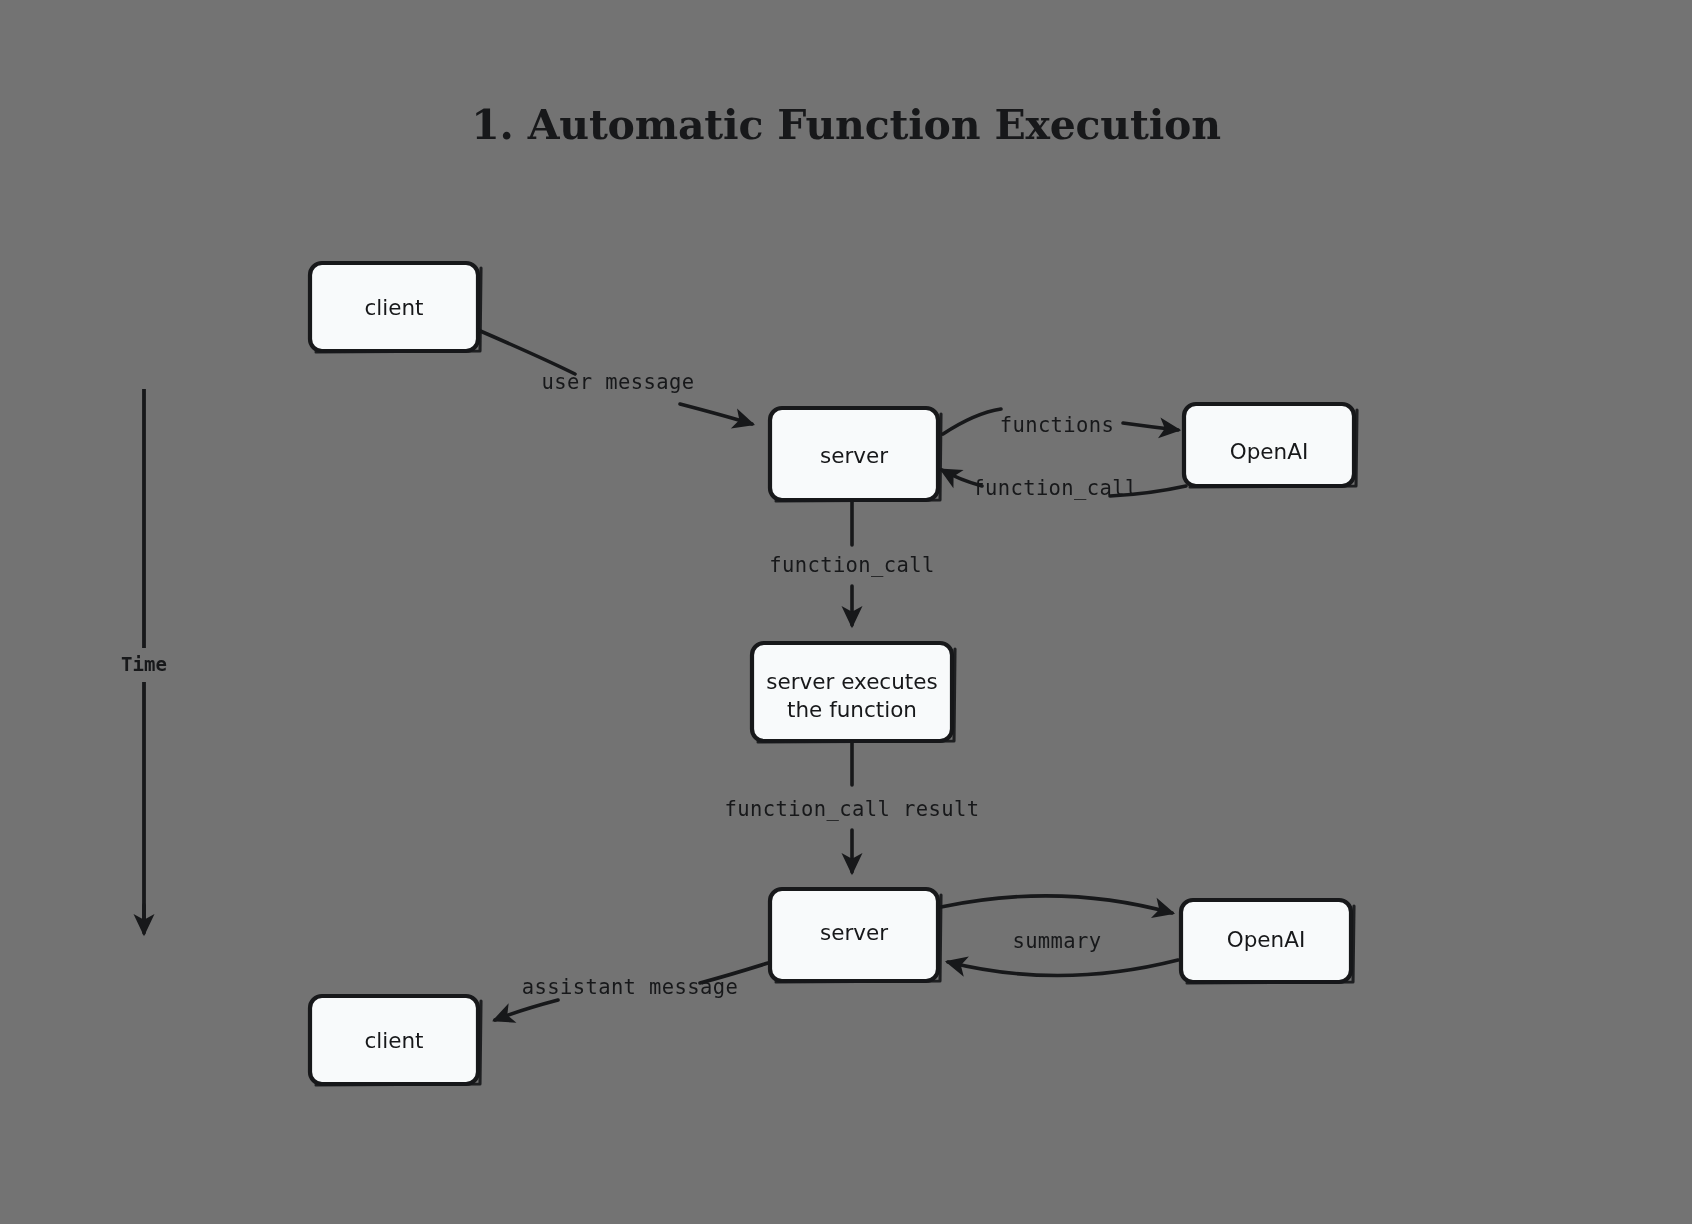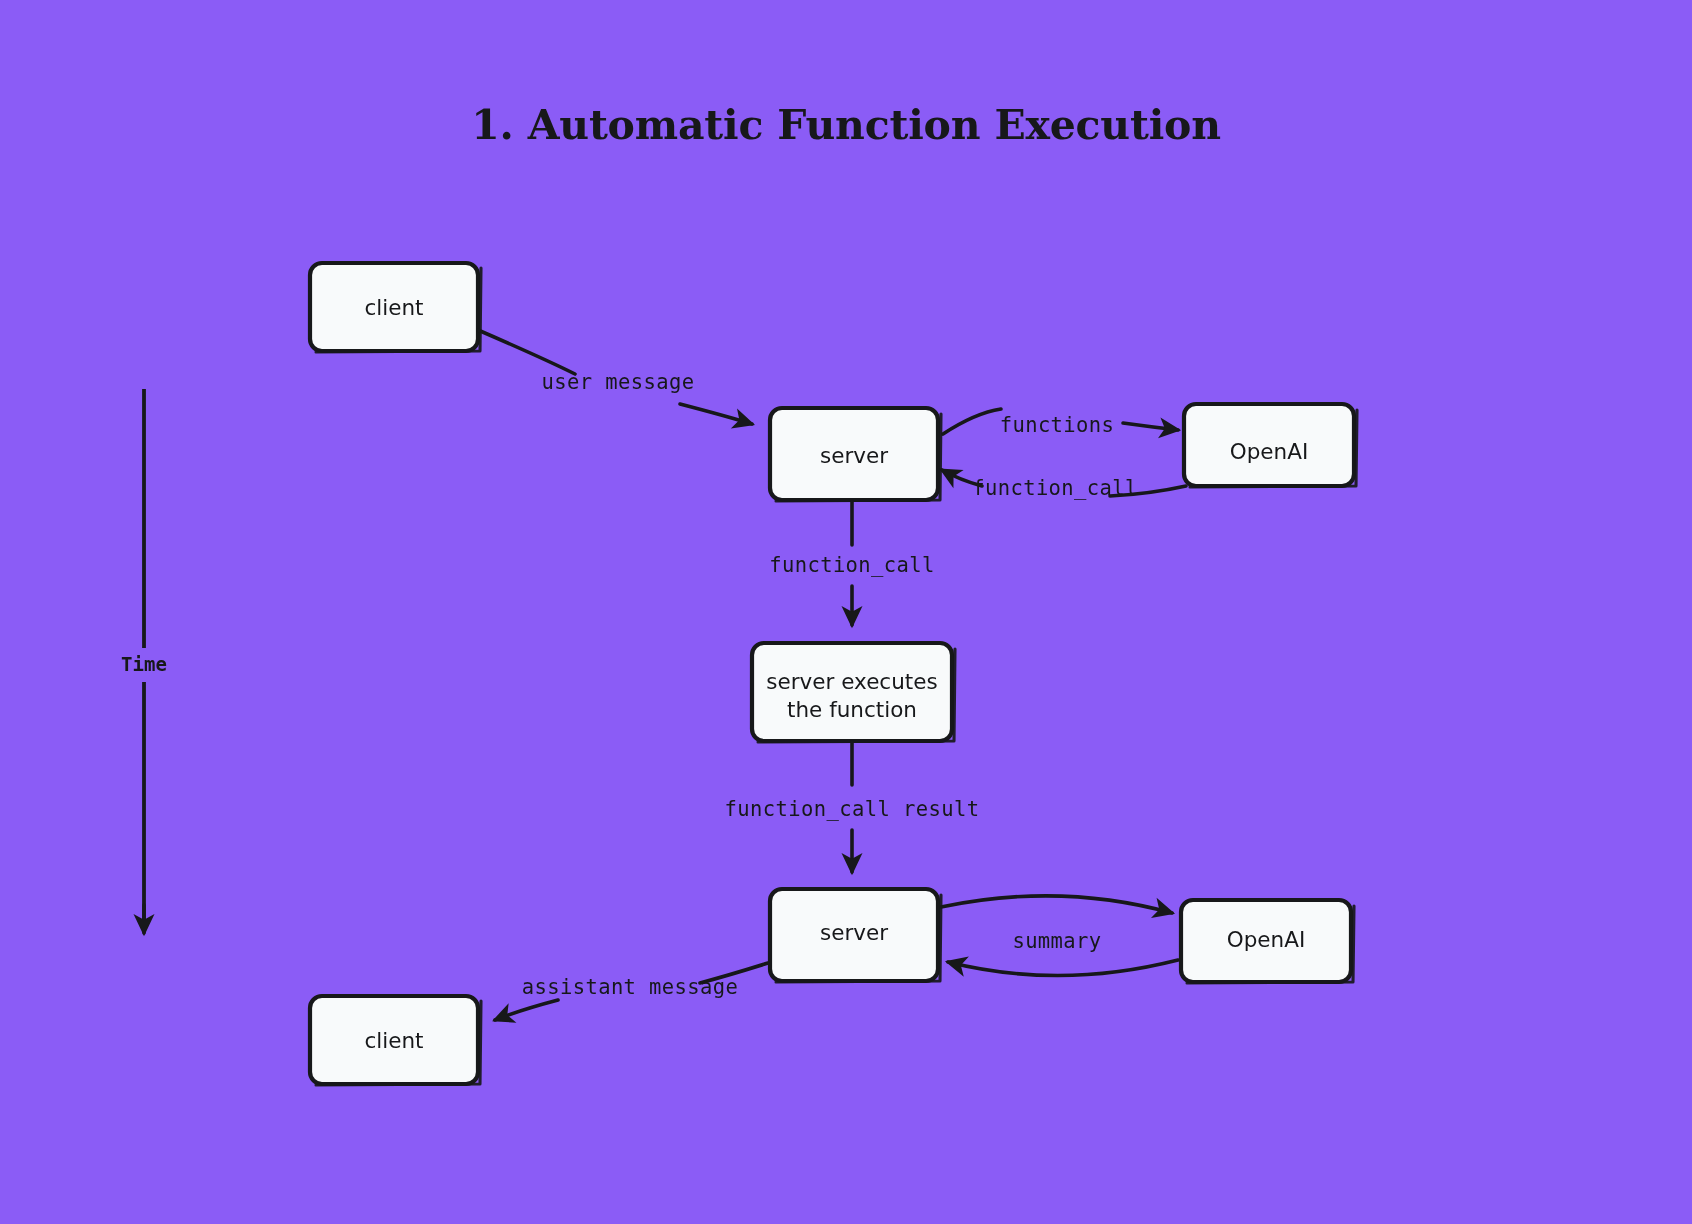--- a/index.html
+++ b/index.html
@@ -12,21 +12,21 @@
     height: 1224px;
     overflow: hidden;
     font-family: "DejaVu Sans", sans-serif;
     position: relative;
   }
   #stage {
     position: absolute;
     left: 0; top: 0;
     width: 1692px;
     height: 1224px;
-    background: #8b5cf6;
+    background: #737373;
   }
   #diagram-svg {
     position: absolute;
     left: 0; top: 0;
     width: 1692px;
     height: 1224px;
   }
   .title-text {
     font-family: "DejaVu Serif", serif;
     font-weight: 700;

